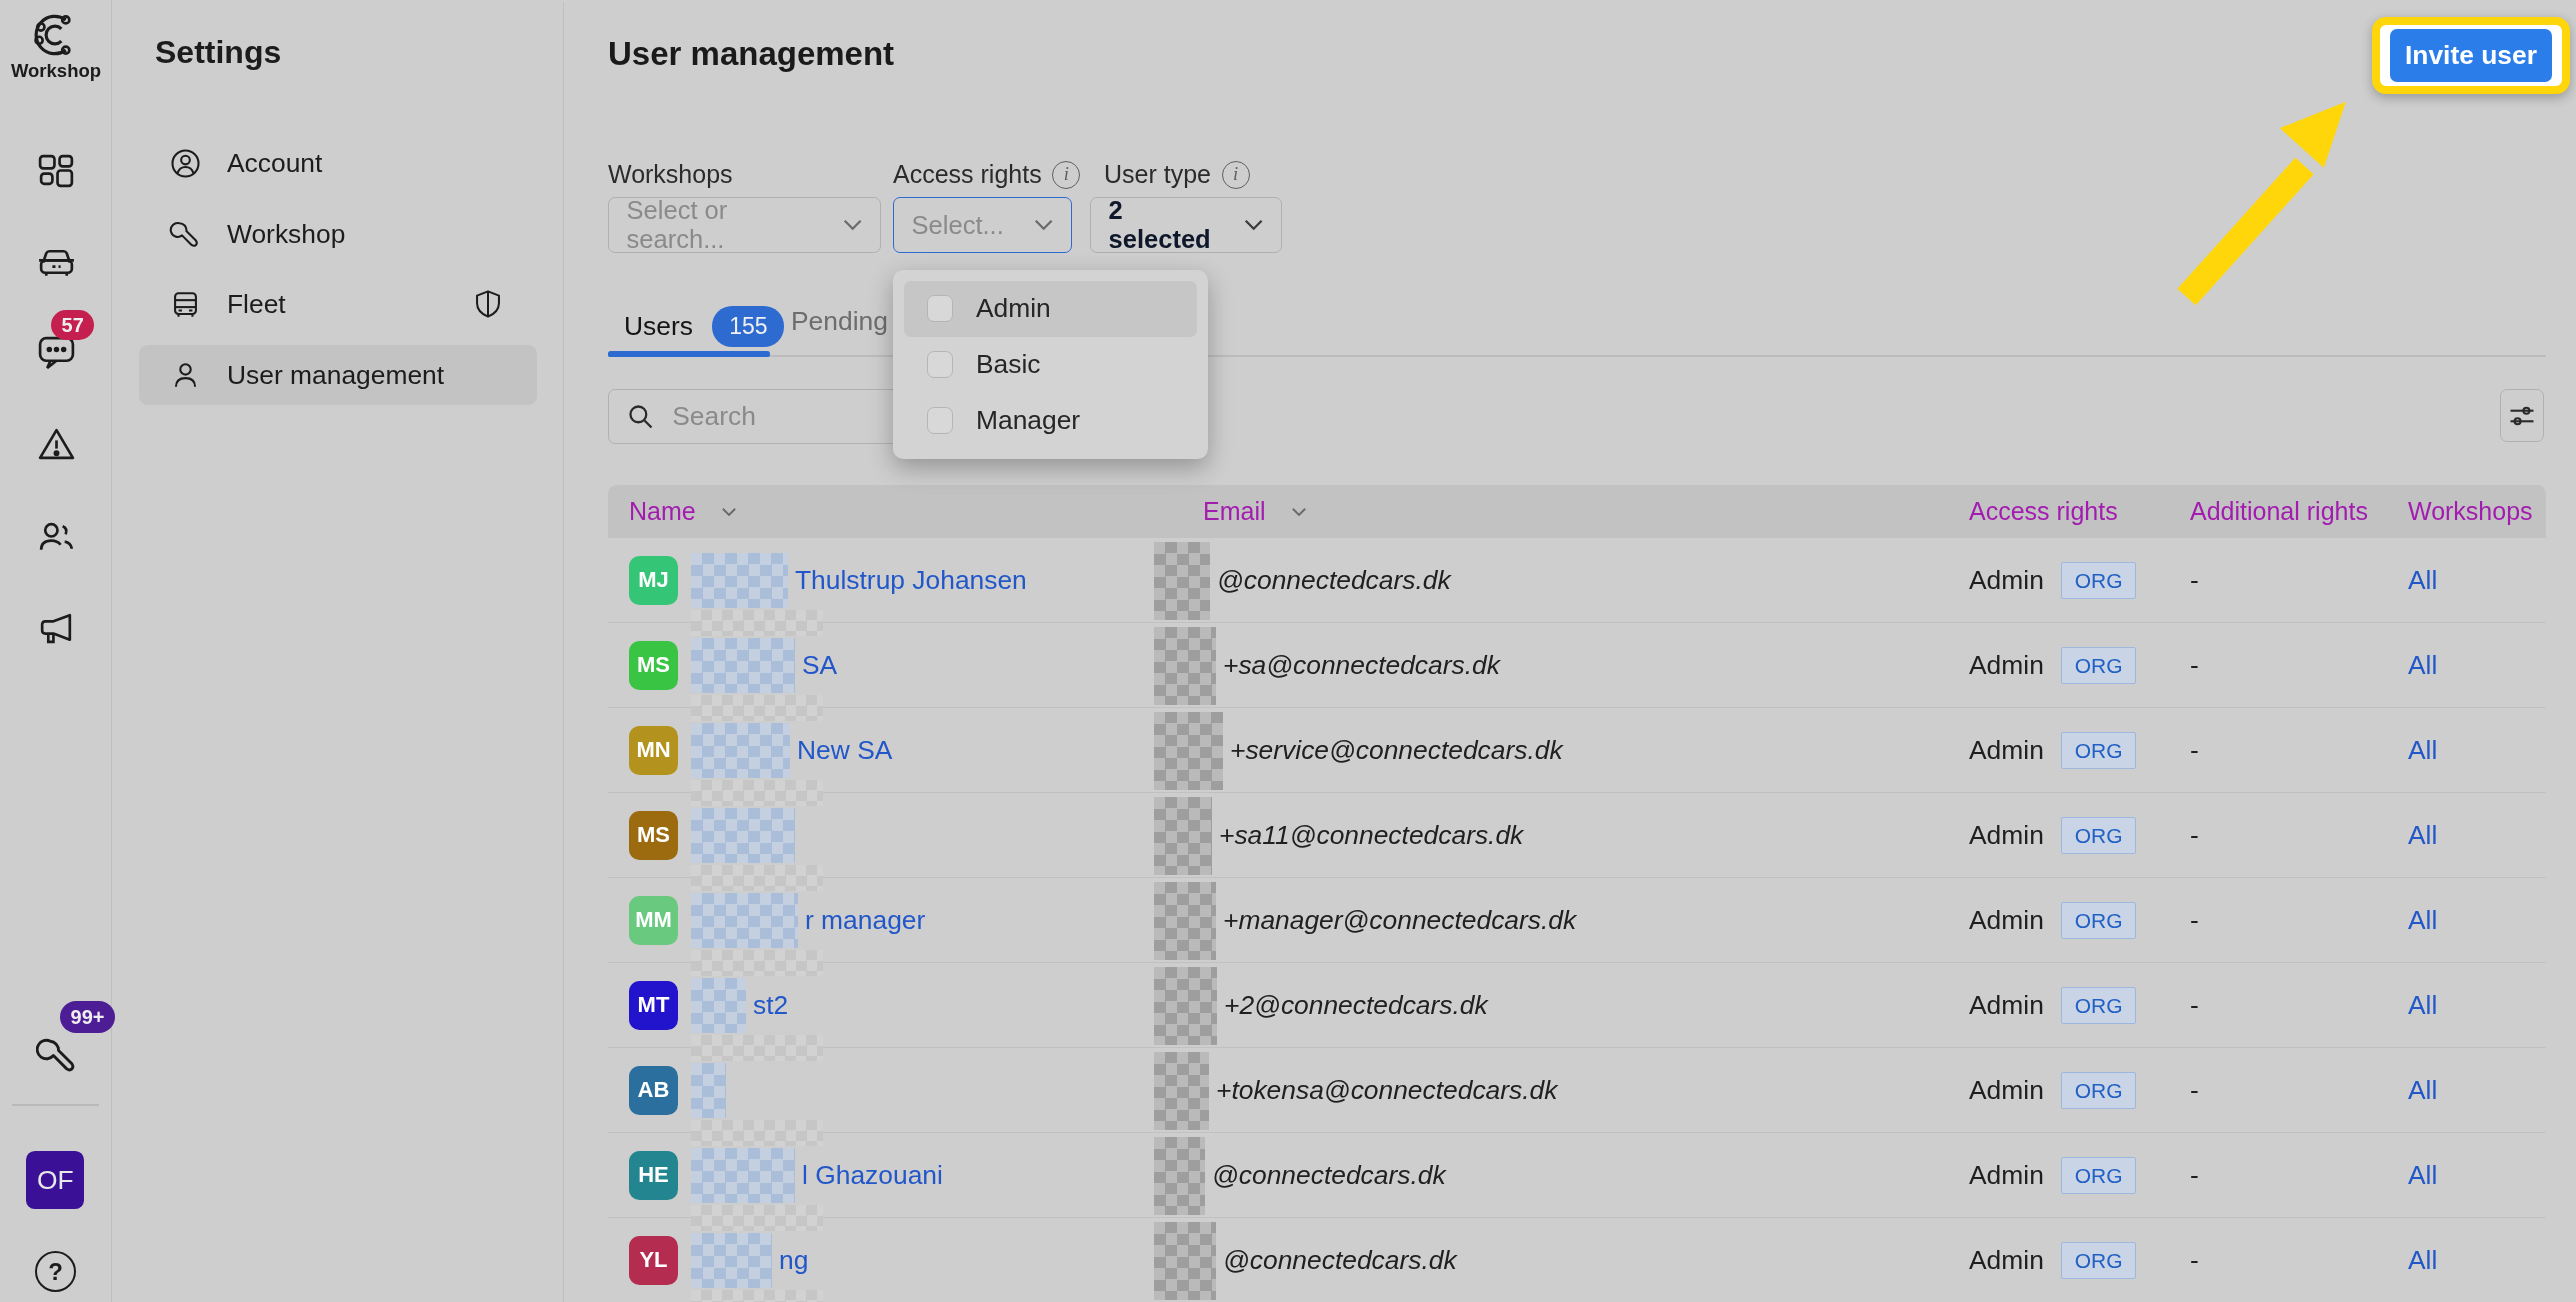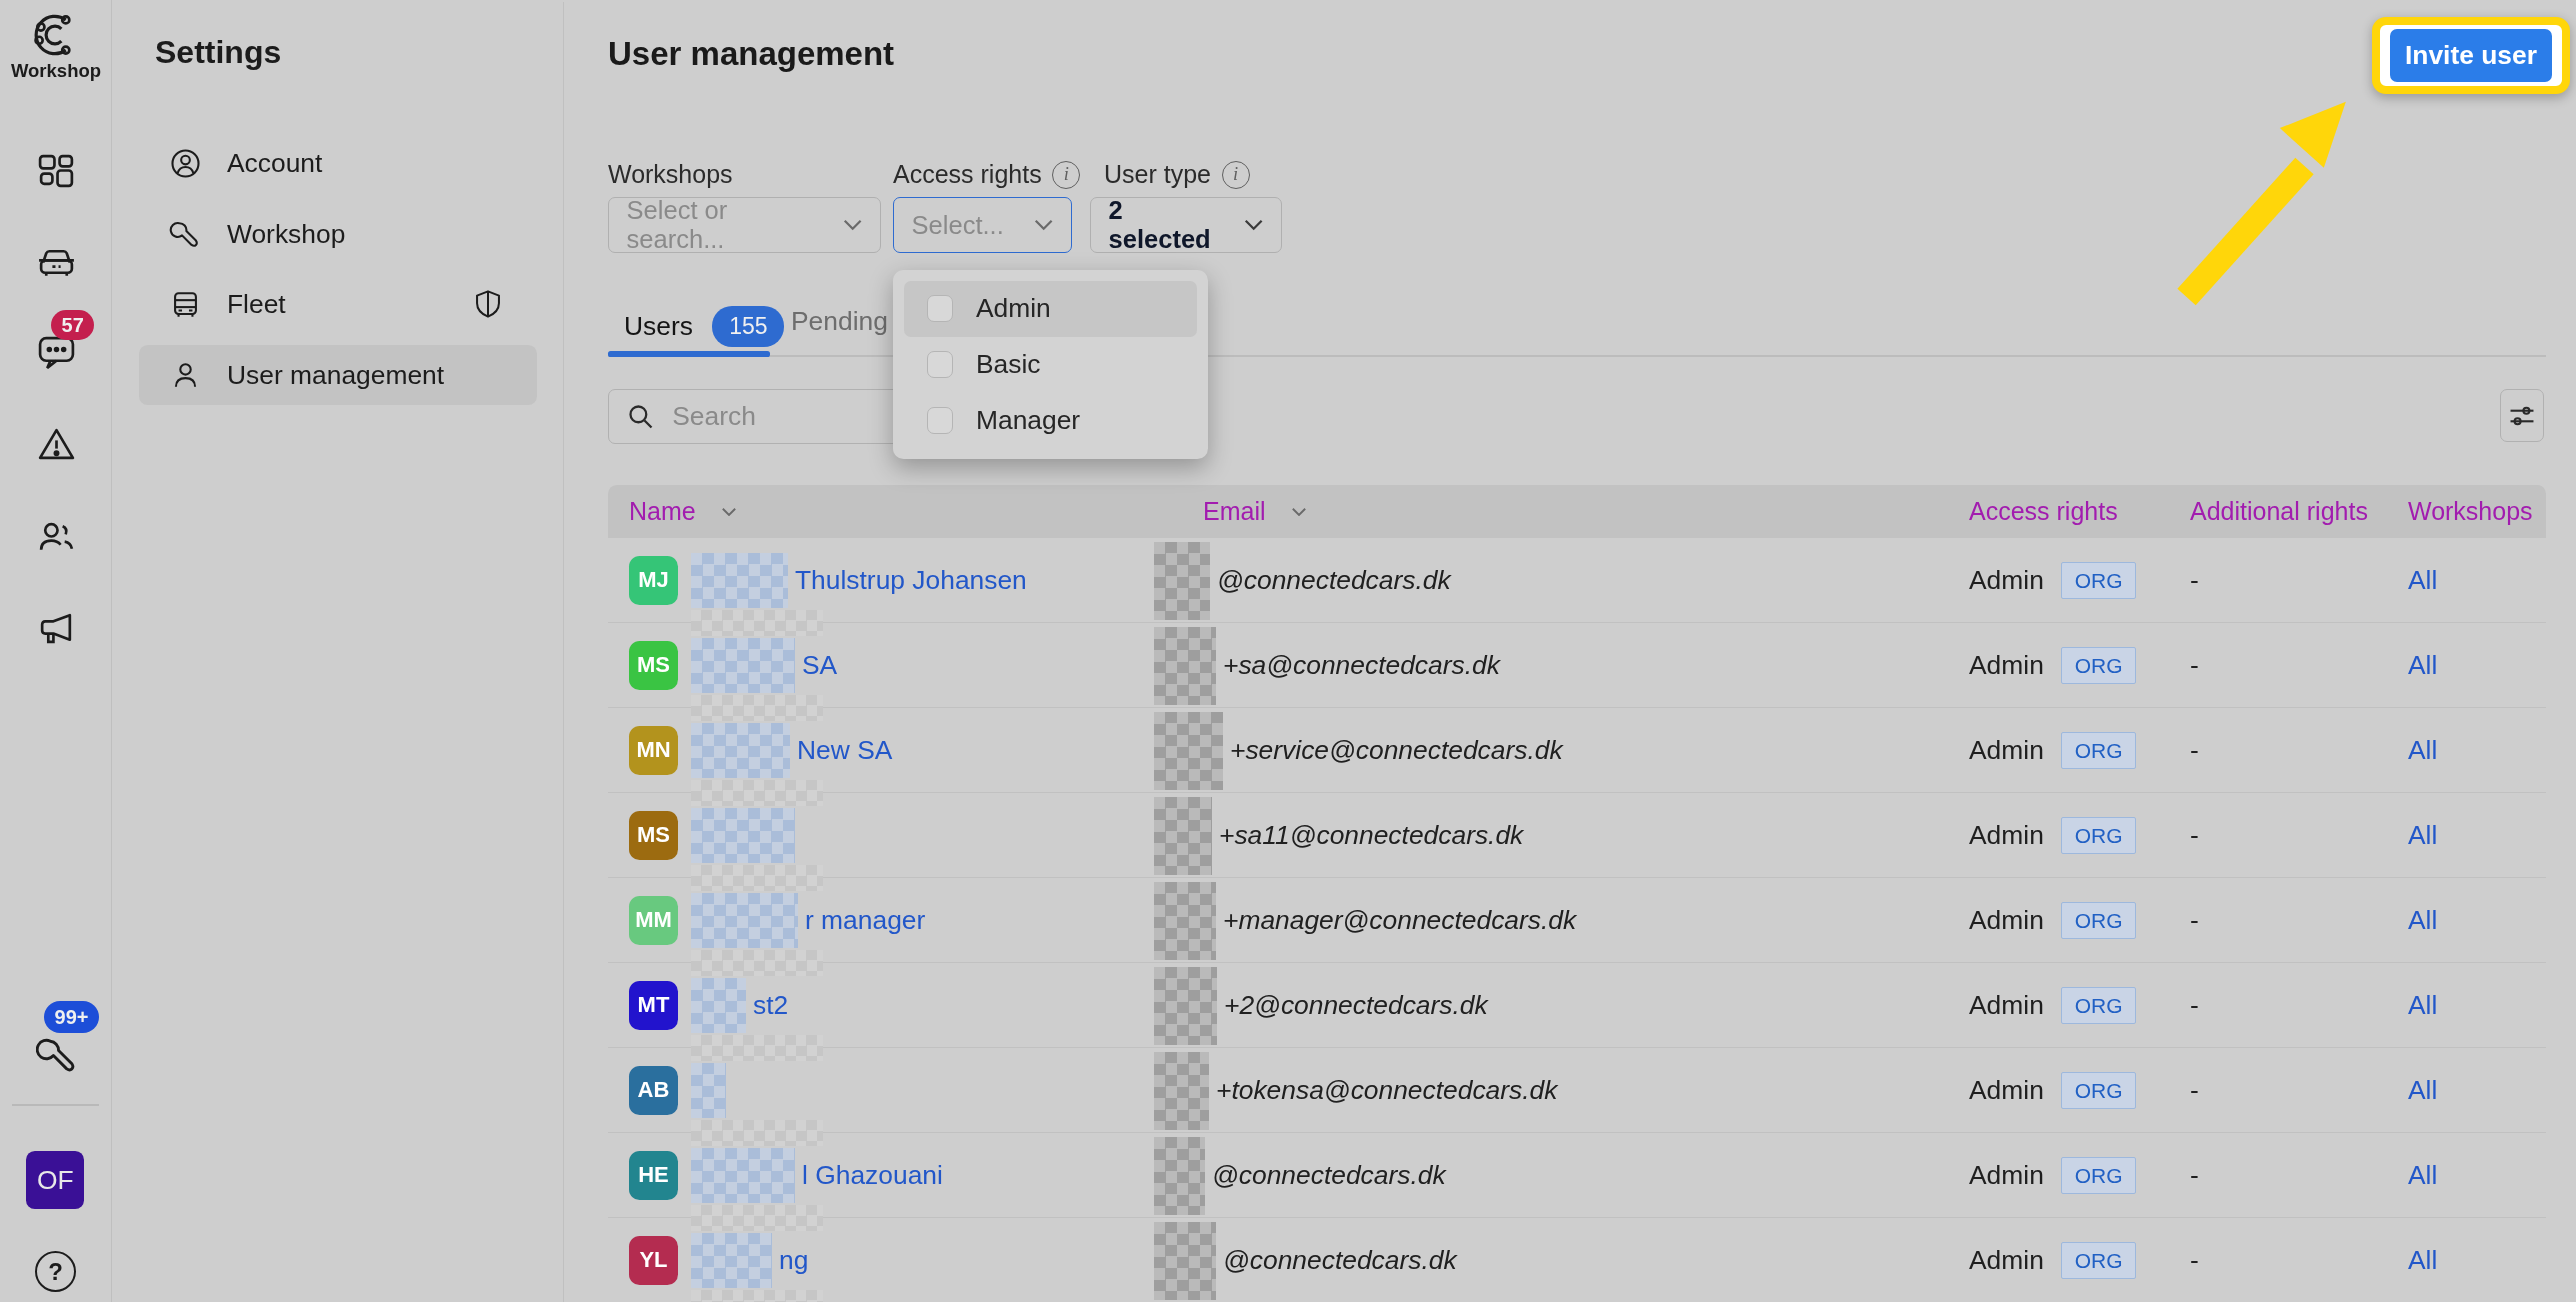--- a/index.html
+++ b/index.html
@@ -8,21 +8,21 @@
 
   
   .rail { position:absolute; left:0; top:0; width:112px; height:1302px; border-right:1.8px solid #bfbfbf; }
   .logo { position:absolute; left:0; top:10.6px; width:112px; text-align:center; }
   .logo svg { display:block; margin:0 auto; }
   .logo-label { display:block; font-size:18.5px; font-weight:bold; color:#1c1c1c; margin-top:1.8px; }
   .rail-btn { position:absolute; left:36px; width:41px; height:41px; background:none; border:none; cursor:pointer; }
   .rail-btn svg { display:block; }
   .badge-pill { position:absolute; border-radius:16px; color:#efefef; font-size:20px; font-weight:bold; text-align:center; line-height:30px; padding:0 10.6px; }
   .badge-msgs { left:51px; top:310px; background:#c41f4e; height:30px; }
-  .badge-supp { left:44px; top:1001px; background:#1d4ed8; height:32px; line-height:32px; }
+  .badge-supp { left:60px; top:1001px; background:#4c1d95; height:32px; line-height:32px; }
   .rail-divider { position:absolute; left:12.3px; top:1104px; width:87px; height:1.8px; background:#b9b9b9; }
   .of-avatar { position:absolute; left:26.4px; top:1151px; width:58px; height:58px; border-radius:8.8px; background:#3a1096; color:#e8e8e8; font-size:26.4px; display:flex; align-items:center; justify-content:center; cursor:pointer; border:none; }
   .help-btn { position:absolute; left:35px; top:1251px; width:41px; height:41px; border-radius:50%; border:2.6px solid #1c1c1c; background:none; color:#1c1c1c; font-size:24px; font-weight:bold; cursor:pointer; }
   .help-btn::after { content:"?"; }
 
   
   .sidebar { position:absolute; left:114px; top:2px; width:450px; height:1302px; border-right:1.8px solid #c0c0c0;text-decoration:underline; }
   .sidebar-title { position:absolute; left:41px; top:32px; font-size:32px; font-weight:bold; color:#1c1c1c; }
   .side-item { position:absolute; left:25px; width:398px; height:60px; display:flex; align-items:center; gap:25px; padding-left:30px; border-radius:8.8px; cursor:pointer; color:#1c1c1c; }
   .side-item svg { flex:0 0 auto; }

